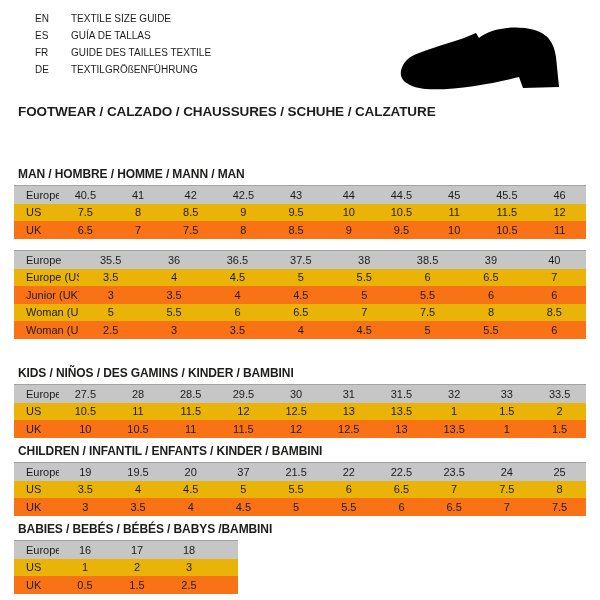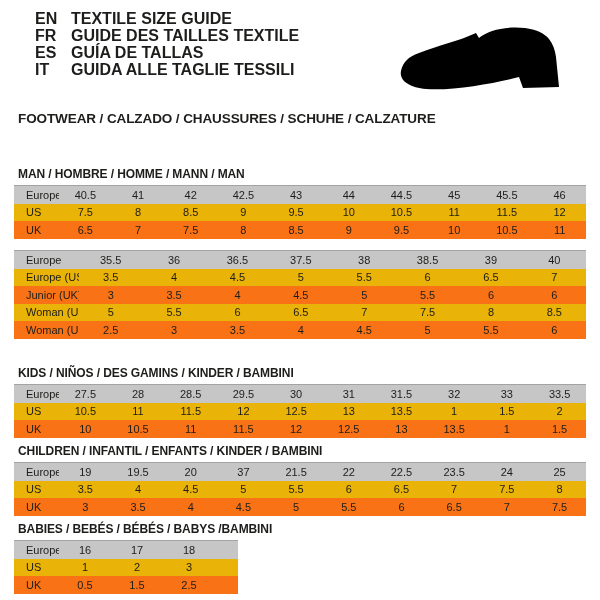--- a/index.html
+++ b/index.html
@@ -3,24 +3,24 @@
 <meta charset="utf-8">
 <style>
   html,body { margin:0; padding:0; }
   body {
     width:600px; height:600px; position:relative;
     background:#ffffff; color:#1d1d1b;
     font-family:"Liberation Sans", sans-serif;
     overflow:hidden;
   }
   .lang-block { position:absolute; top:10px; left:22px; }
-  .lang-row { display:flex; line-height:17px; font-size:16px; font-weight:bold;padding-left:13px; }
+  .lang-row { display:flex; line-height:17px; font-size:10px; font-weight:normal;padding-left:13px; }
   .lang-code { width:36px; flex:0 0 36px; }
   .category-line {
-    position:absolute; top:111px; left:18px;
+    position:absolute; top:104px; left:18px;
     font-size:13.5px; font-weight:bold; letter-spacing:-0.1px;
   }
   .shoe-wrap { position:absolute; left:393px; top:24px; width:180px; height:80px; }
   .size-section { position:absolute; left:14px; width:572px; }
   .size-section.babies { width:224px; }
   .size-section h3 {
     margin:0 0 4px 4px; font-size:12px; line-height:14px;
     font-weight:bold; letter-spacing:-0.1px; white-space:nowrap;
   }
   table.size-table {
@@ -40,30 +40,30 @@
 </style>
 </head>
 <body>
 
 <div class="lang-block">
   <div class="lang-row">
     <span class="lang-code">EN</span>
     <span class="lang-label">TEXTILE SIZE GUIDE</span>
   </div>
   <div class="lang-row">
+    <span class="lang-code">ES</span>
+    <span class="lang-label">GUÍA DE TALLAS</span>
+  </div>
+  <div class="lang-row">
     <span class="lang-code">FR</span>
     <span class="lang-label">GUIDE DES TAILLES TEXTILE</span>
   </div>
   <div class="lang-row">
-    <span class="lang-code">ES</span>
-    <span class="lang-label">GUÍA DE TALLAS</span>
-  </div>
-  <div class="lang-row">
-    <span class="lang-code">IT</span>
-    <span class="lang-label">GUIDA ALLE TAGLIE TESSILI</span>
+    <span class="lang-code">DE</span>
+    <span class="lang-label">TEXTILGRÖßENFÜHRUNG</span>
   </div>
 </div>
 
 <div class="shoe-wrap">
   <svg width="180" height="80" viewBox="0 0 180 80" xmlns="http://www.w3.org/2000/svg">
     <path fill="#000000" d="M 8 47
       C 10 38, 15 33, 26 29
       C 46 21, 66 17, 83 9
       L 86 14
       C 95 6, 114 2, 132 4

